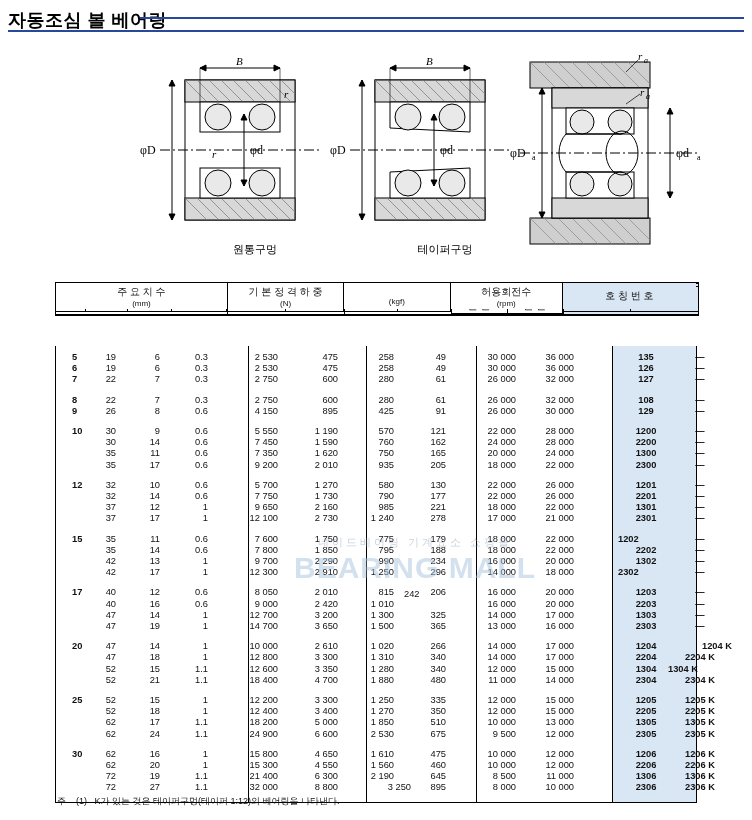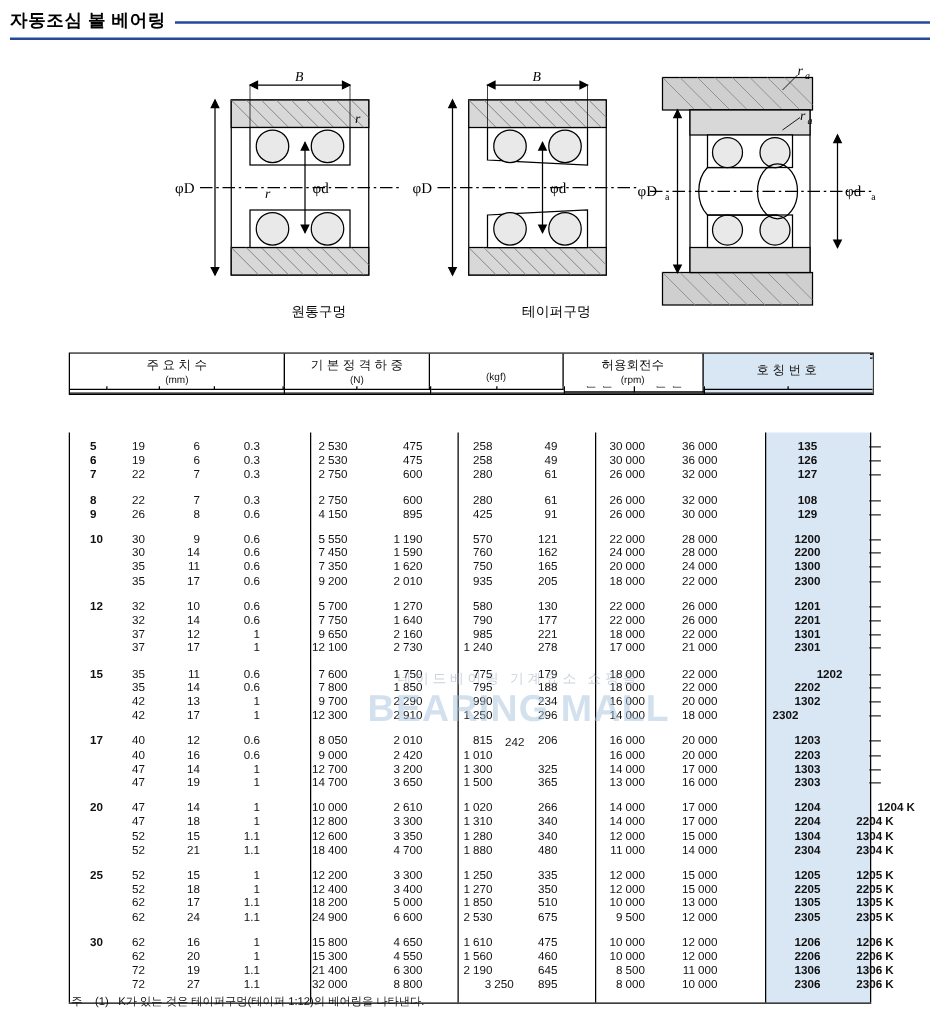--- a/index.html
+++ b/index.html
@@ -12,21 +12,21 @@
     overflow:hidden;
   }
   .page{position:relative;width:752px;height:820px;}
 
   
   .head{
     position:absolute;left:0;top:8px;width:752px;height:26px;
   }
   .head .title{
     position:absolute;left:8px;top:0;
-    font-size:14px;font-weight:bold;letter-spacing:.5px;color:#000;
+    font-size:18px;font-weight:bold;letter-spacing:.5px;color:#000;
   }
   .head .rule1{
     position:absolute;left:140px;top:9px;width:604px;height:2px;background:#27489b;
   }
   .head .rule2{
     position:absolute;left:8px;top:22px;width:736px;height:2px;background:#27489b;
   }
 
   
   .figs{position:absolute;left:0;top:44px;width:752px;height:220px;}
@@ -519,21 +519,21 @@
         <div class="cell" style="top: 0px; left: 290px; width: 48px; text-align: right;">580</div>
         <div class="cell" style="top: 0px; left: 348px; width: 42px; text-align: right;">130</div>
         <div class="cell" style="top: 0px; left: 408px; width: 52px; text-align: right;">22 000</div>
         <div class="cell" style="top: 0px; left: 466px; width: 52px; text-align: right;">26 000</div>
         <div class="cell" style="top: 0px; left: 562px; width: 56px; text-align: center; font-weight: bold;">1201</div>
         <div class="cell" style="top: 0px; left: 612px; width: 64px; text-align: center; font-weight: bold;">—</div>
         <div class="cell" style="top: 11.2px; left: 32px; width: 28px; text-align: right;">32</div>
         <div class="cell" style="top: 11.2px; left: 80px; width: 24px; text-align: right;">14</div>
         <div class="cell" style="top: 11.2px; left: 124px; width: 28px; text-align: right;">0.6</div>
         <div class="cell" style="top: 11.2px; left: 170px; width: 52px; text-align: right;">7 750</div>
-        <div class="cell" style="top: 11.2px; left: 232px; width: 50px; text-align: right;">1 640</div>
+        <div class="cell" style="top: 11.2px; left: 232px; width: 50px; text-align: right;">1 730</div>
         <div class="cell" style="top: 11.2px; left: 290px; width: 48px; text-align: right;">790</div>
         <div class="cell" style="top: 11.2px; left: 348px; width: 42px; text-align: right;">177</div>
         <div class="cell" style="top: 11.2px; left: 408px; width: 52px; text-align: right;">22 000</div>
         <div class="cell" style="top: 11.2px; left: 466px; width: 52px; text-align: right;">26 000</div>
         <div class="cell" style="top: 11.2px; left: 562px; width: 56px; text-align: center; font-weight: bold;">2201</div>
         <div class="cell" style="top: 11.2px; left: 612px; width: 64px; text-align: center; font-weight: bold;">—</div>
         <div class="cell" style="top: 22.4px; left: 32px; width: 28px; text-align: right;">37</div>
         <div class="cell" style="top: 22.4px; left: 80px; width: 24px; text-align: right;">12</div>
         <div class="cell" style="top: 22.4px; left: 124px; width: 28px; text-align: right;">1</div>
         <div class="cell" style="top: 22.4px; left: 170px; width: 52px; text-align: right;">9 650</div>
@@ -560,21 +560,21 @@
         <div class="cell c-d" style="top: 0px; left: 16px; width: 26px; text-align: left;">15</div>
         <div class="cell" style="top: 0px; left: 32px; width: 28px; text-align: right;">35</div>
         <div class="cell" style="top: 0px; left: 80px; width: 24px; text-align: right;">11</div>
         <div class="cell" style="top: 0px; left: 124px; width: 28px; text-align: right;">0.6</div>
         <div class="cell" style="top: 0px; left: 170px; width: 52px; text-align: right;">7 600</div>
         <div class="cell" style="top: 0px; left: 232px; width: 50px; text-align: right;">1 750</div>
         <div class="cell" style="top: 0px; left: 290px; width: 48px; text-align: right;">775</div>
         <div class="cell" style="top: 0px; left: 348px; width: 42px; text-align: right;">179</div>
         <div class="cell" style="top: 0px; left: 408px; width: 52px; text-align: right;">18 000</div>
         <div class="cell" style="top: 0px; left: 466px; width: 52px; text-align: right;">22 000</div>
-        <div class="cell" style="top: 0px; left: 562px; width: 56px; text-align: right; font-weight: bold;">1202</div>
+        <div class="cell" style="top: 0px; left: 562px; width: 56px; text-align: left; font-weight: bold;">1202</div>
         <div class="cell" style="top: 0px; left: 612px; width: 64px; text-align: center; font-weight: bold;">—</div>
         <div class="cell" style="top: 11.2px; left: 32px; width: 28px; text-align: right;">35</div>
         <div class="cell" style="top: 11.2px; left: 80px; width: 24px; text-align: right;">14</div>
         <div class="cell" style="top: 11.2px; left: 124px; width: 28px; text-align: right;">0.6</div>
         <div class="cell" style="top: 11.2px; left: 170px; width: 52px; text-align: right;">7 800</div>
         <div class="cell" style="top: 11.2px; left: 232px; width: 50px; text-align: right;">1 850</div>
         <div class="cell" style="top: 11.2px; left: 290px; width: 48px; text-align: right;">795</div>
         <div class="cell" style="top: 11.2px; left: 348px; width: 42px; text-align: right;">188</div>
         <div class="cell" style="top: 11.2px; left: 408px; width: 52px; text-align: right;">18 000</div>
         <div class="cell" style="top: 11.2px; left: 466px; width: 52px; text-align: right;">22 000</div>
@@ -677,21 +677,21 @@
         <div class="cell" style="top: 22.4px; left: 32px; width: 28px; text-align: right;">52</div>
         <div class="cell" style="top: 22.4px; left: 80px; width: 24px; text-align: right;">15</div>
         <div class="cell" style="top: 22.4px; left: 124px; width: 28px; text-align: right;">1.1</div>
         <div class="cell" style="top: 22.4px; left: 170px; width: 52px; text-align: right;">12 600</div>
         <div class="cell" style="top: 22.4px; left: 232px; width: 50px; text-align: right;">3 350</div>
         <div class="cell" style="top: 22.4px; left: 290px; width: 48px; text-align: right;">1 280</div>
         <div class="cell" style="top: 22.4px; left: 348px; width: 42px; text-align: right;">340</div>
         <div class="cell" style="top: 22.4px; left: 408px; width: 52px; text-align: right;">12 000</div>
         <div class="cell" style="top: 22.4px; left: 466px; width: 52px; text-align: right;">15 000</div>
         <div class="cell" style="top: 22.4px; left: 562px; width: 56px; text-align: center; font-weight: bold;">1304</div>
-        <div class="cell" style="top: 22.4px; left: 612px; width: 64px; text-align: center; font-weight: bold;">1304 K</div>
+        <div class="cell" style="top: 22.4px; left: 612px; width: 64px; text-align: left; font-weight: bold;">1304 K</div>
         <div class="cell" style="top: 33.6px; left: 32px; width: 28px; text-align: right;">52</div>
         <div class="cell" style="top: 33.6px; left: 80px; width: 24px; text-align: right;">21</div>
         <div class="cell" style="top: 33.6px; left: 124px; width: 28px; text-align: right;">1.1</div>
         <div class="cell" style="top: 33.6px; left: 170px; width: 52px; text-align: right;">18 400</div>
         <div class="cell" style="top: 33.6px; left: 232px; width: 50px; text-align: right;">4 700</div>
         <div class="cell" style="top: 33.6px; left: 290px; width: 48px; text-align: right;">1 880</div>
         <div class="cell" style="top: 33.6px; left: 348px; width: 42px; text-align: right;">480</div>
         <div class="cell" style="top: 33.6px; left: 408px; width: 52px; text-align: right;">11 000</div>
         <div class="cell" style="top: 33.6px; left: 466px; width: 52px; text-align: right;">14 000</div>
         <div class="cell" style="top: 33.6px; left: 562px; width: 56px; text-align: center; font-weight: bold;">2304</div>

